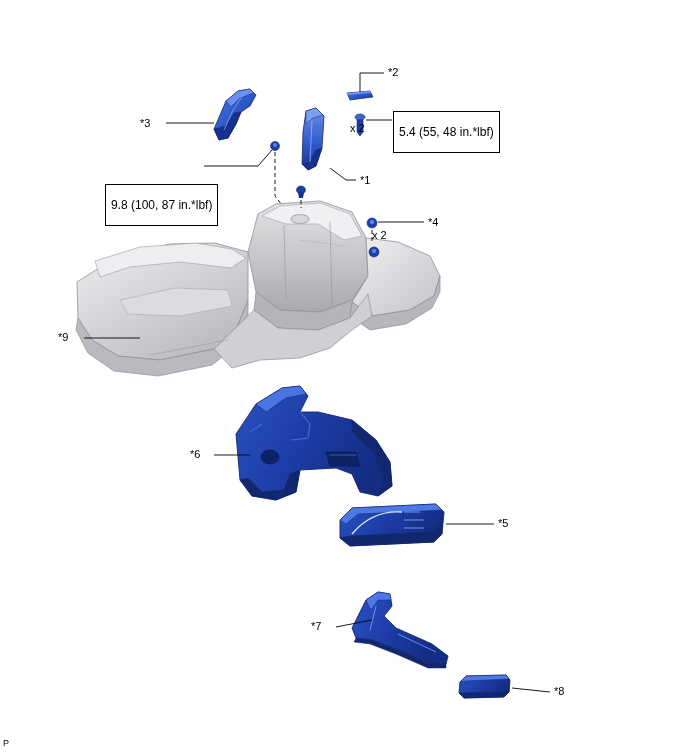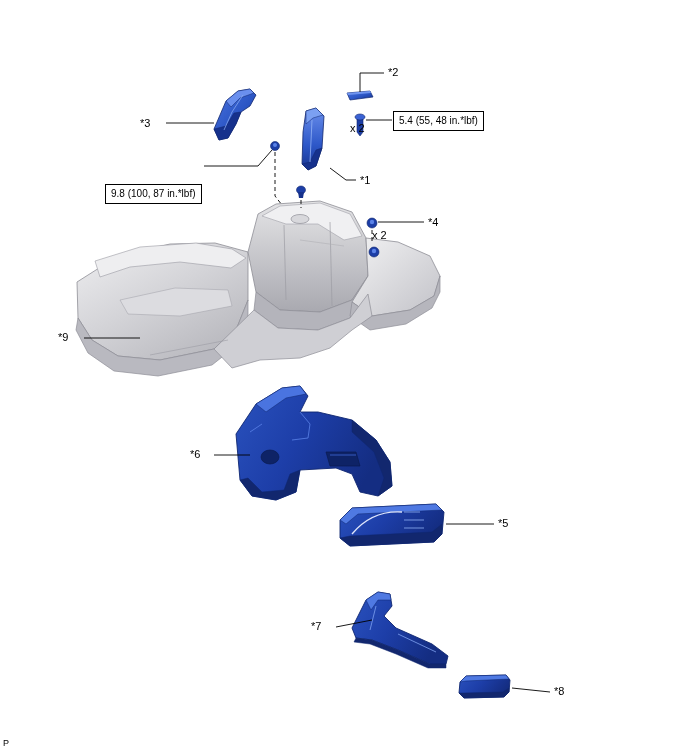--- a/index.html
+++ b/index.html
@@ -22,23 +22,23 @@
     position: absolute;
     font-size: 11px;
     line-height: 12px;
     color: #000000;
     white-space: nowrap;
   }
   .torque-box {
     position: absolute;
     border: 1px solid #000000;
     background: #ffffff;
-    font-size: 10px;
+    font-size: 12px;
     line-height: 12px;
-    padding: 3px 5px;
+    padding: 14px 5px;
     white-space: nowrap;
     color: #000000;
   }
   .corner-mark {
     position: absolute;
     font-size: 9px;
     color: #000000;
   }
   svg.art {
     position: absolute;

